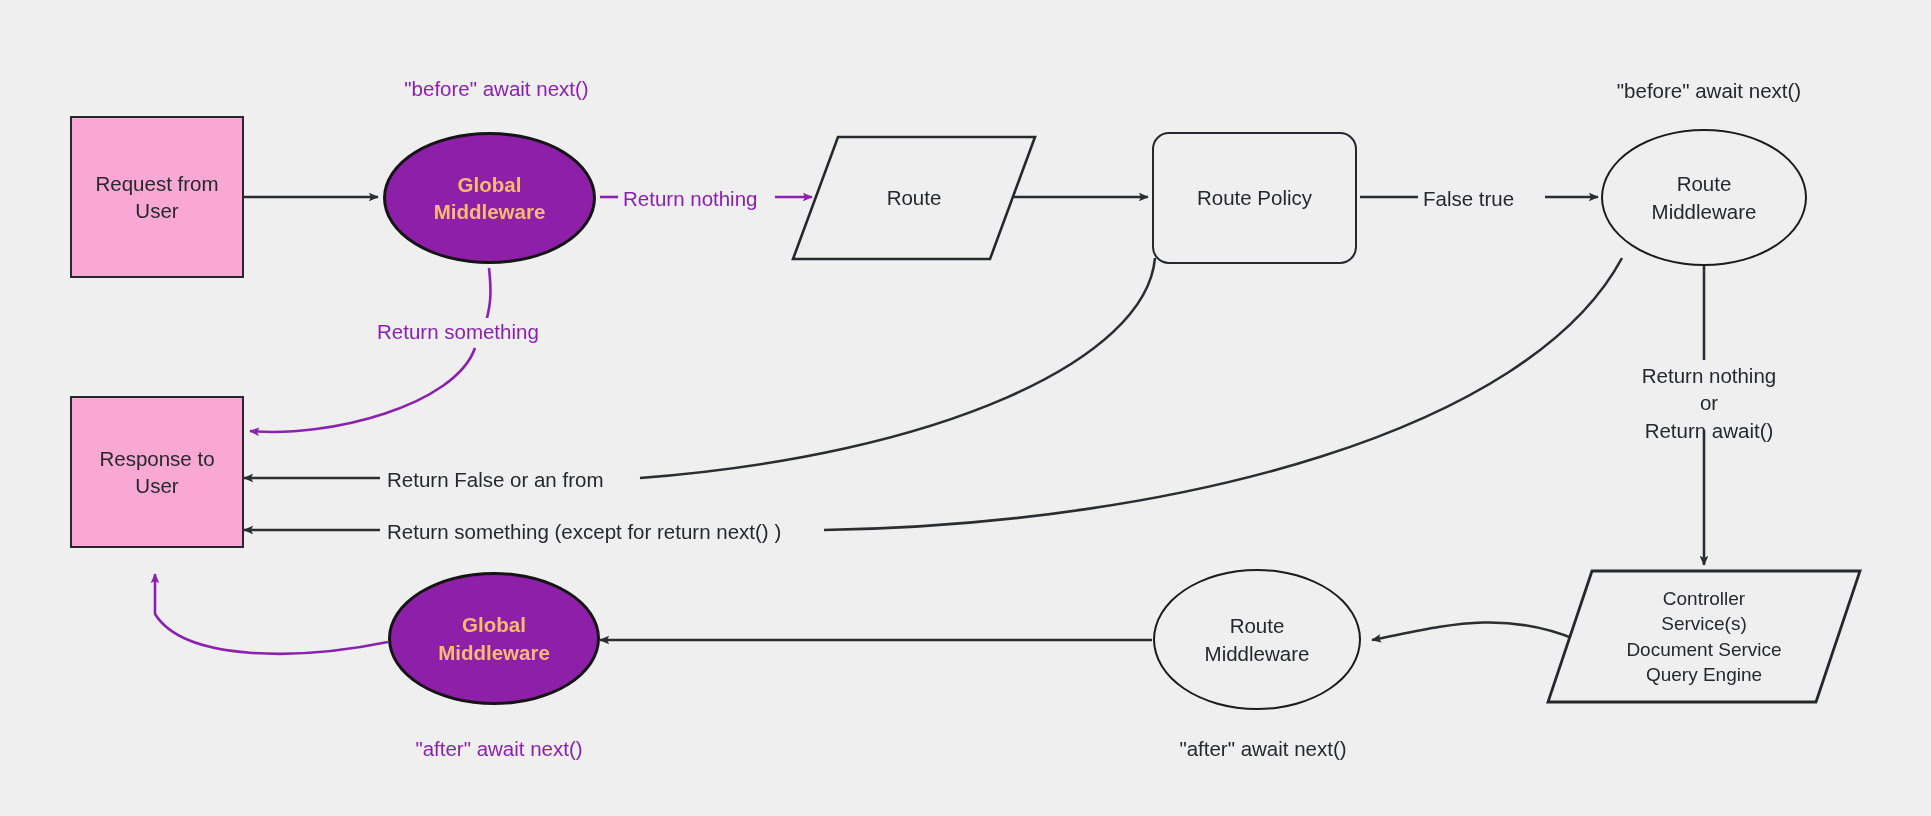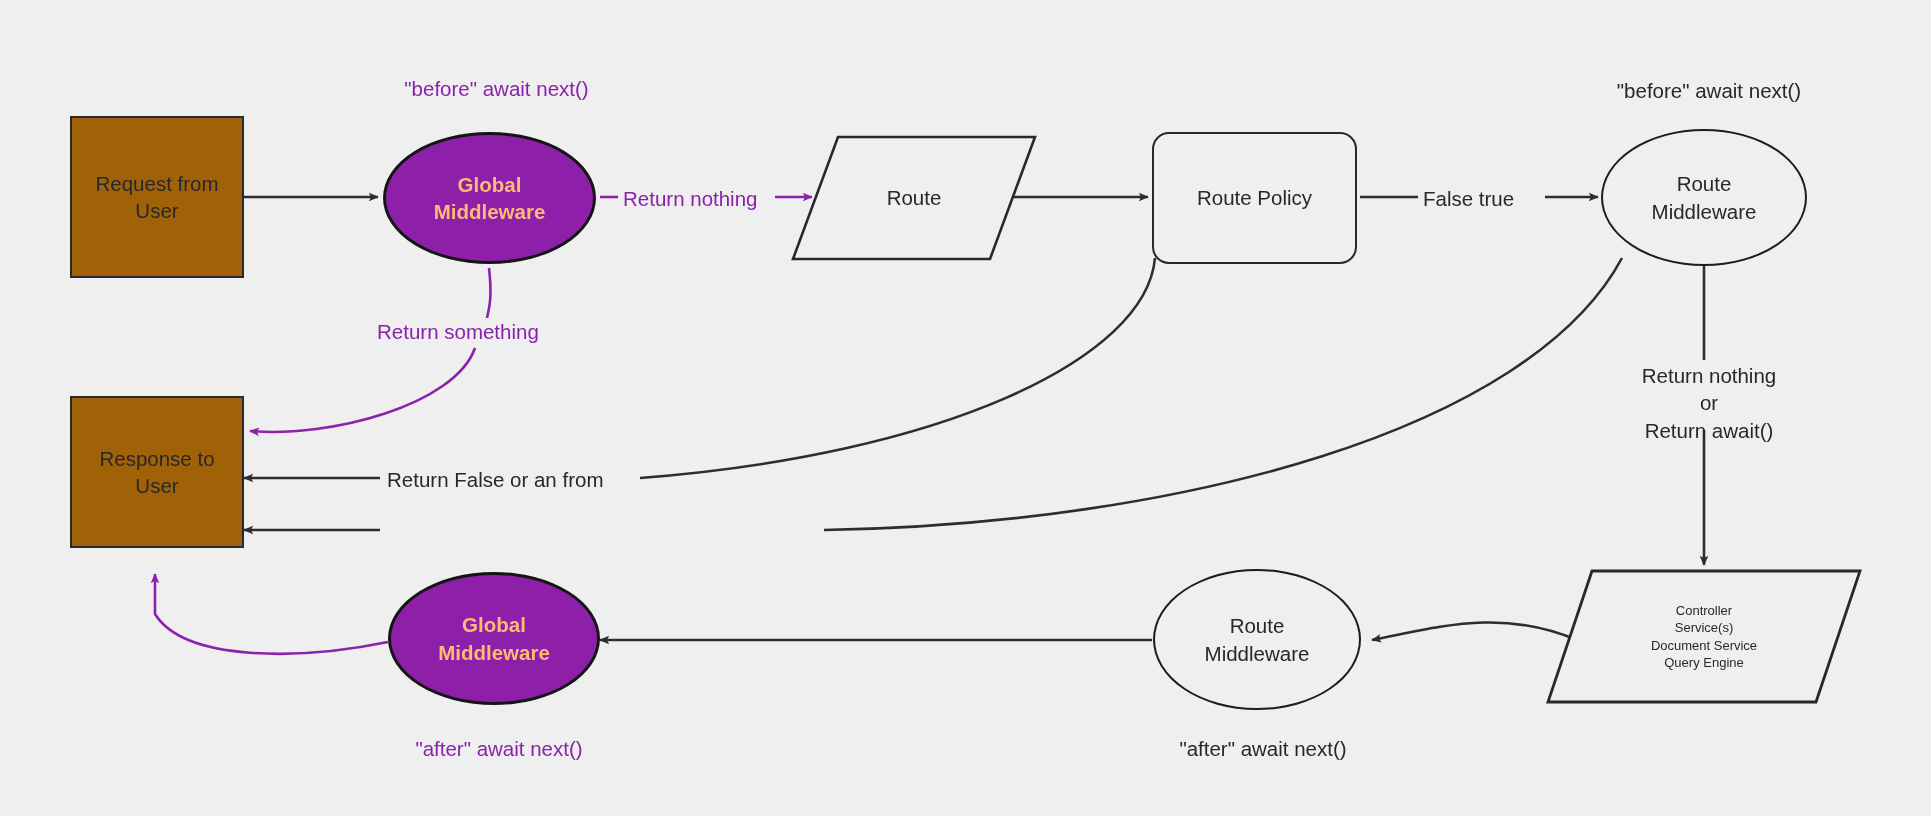--- a/index.html
+++ b/index.html
@@ -32,21 +32,21 @@
     align-items: center;
     justify-content: center;
     text-align: center;
     color: #26282b;
     font-size: 20.5px;
     line-height: 1.32;
     z-index: 3;
   }
   .rect {
     border: 2.5px solid #26282b;
-    background: #a16207;
+    background: #f9a8d4;
     text-align: center;
   }
   .rounded {
     border: 2.5px solid #26282b;
     background: #efefef;
     border-radius: 17px;
   }
   .ellipse {
     border: 2.5px solid #1c1c1c;
     background: #efefef;
@@ -168,21 +168,21 @@
 
   <div class="node ellipse" style="left:1601px; top:129px; width:206px; height:137px;">
     <span style="white-space:pre-line;">Route
 Middleware</span>
   </div>
 
   <div class="para-wrap" style="left:1545px; top:568px; width:318px; height:137px;">
     <svg width="318" height="137" viewBox="0 0 318 137">
       <polygon points="47,3 315,3 271,134 3,134" fill="#efefef" stroke="#26282b" stroke-width="2.8"></polygon>
     </svg>
-    <div class="para-label" style="white-space:pre-line; font-size:13px;">Controller
+    <div class="para-label" style="white-space:pre-line; font-size:19px;">Controller
 Service(s)
 Document Service
 Query Engine</div>
   </div>
 
   <div class="node ellipse" style="left:1153px; top:569px; width:208px; height:141px;">
     <span style="white-space:pre-line;">Route
 Middleware</span>
   </div>
 
@@ -227,14 +227,17 @@
   <div class="edge-label multiline" style="left:1596px; top:362px; width:216px;">
     <div>Return nothing</div>
     <div>or</div>
     <div>Return await()</div>
   </div>
 
   <div class="edge-label" style="left:382px; top:466px;">
     <span>Return False or an from</span>
   </div>
 
+  <div class="edge-label" style="left:382px; top:518px;">
+    <span>Return something (except for return next() )</span>
+  </div>
 
 </div>
 
 </body></html>

